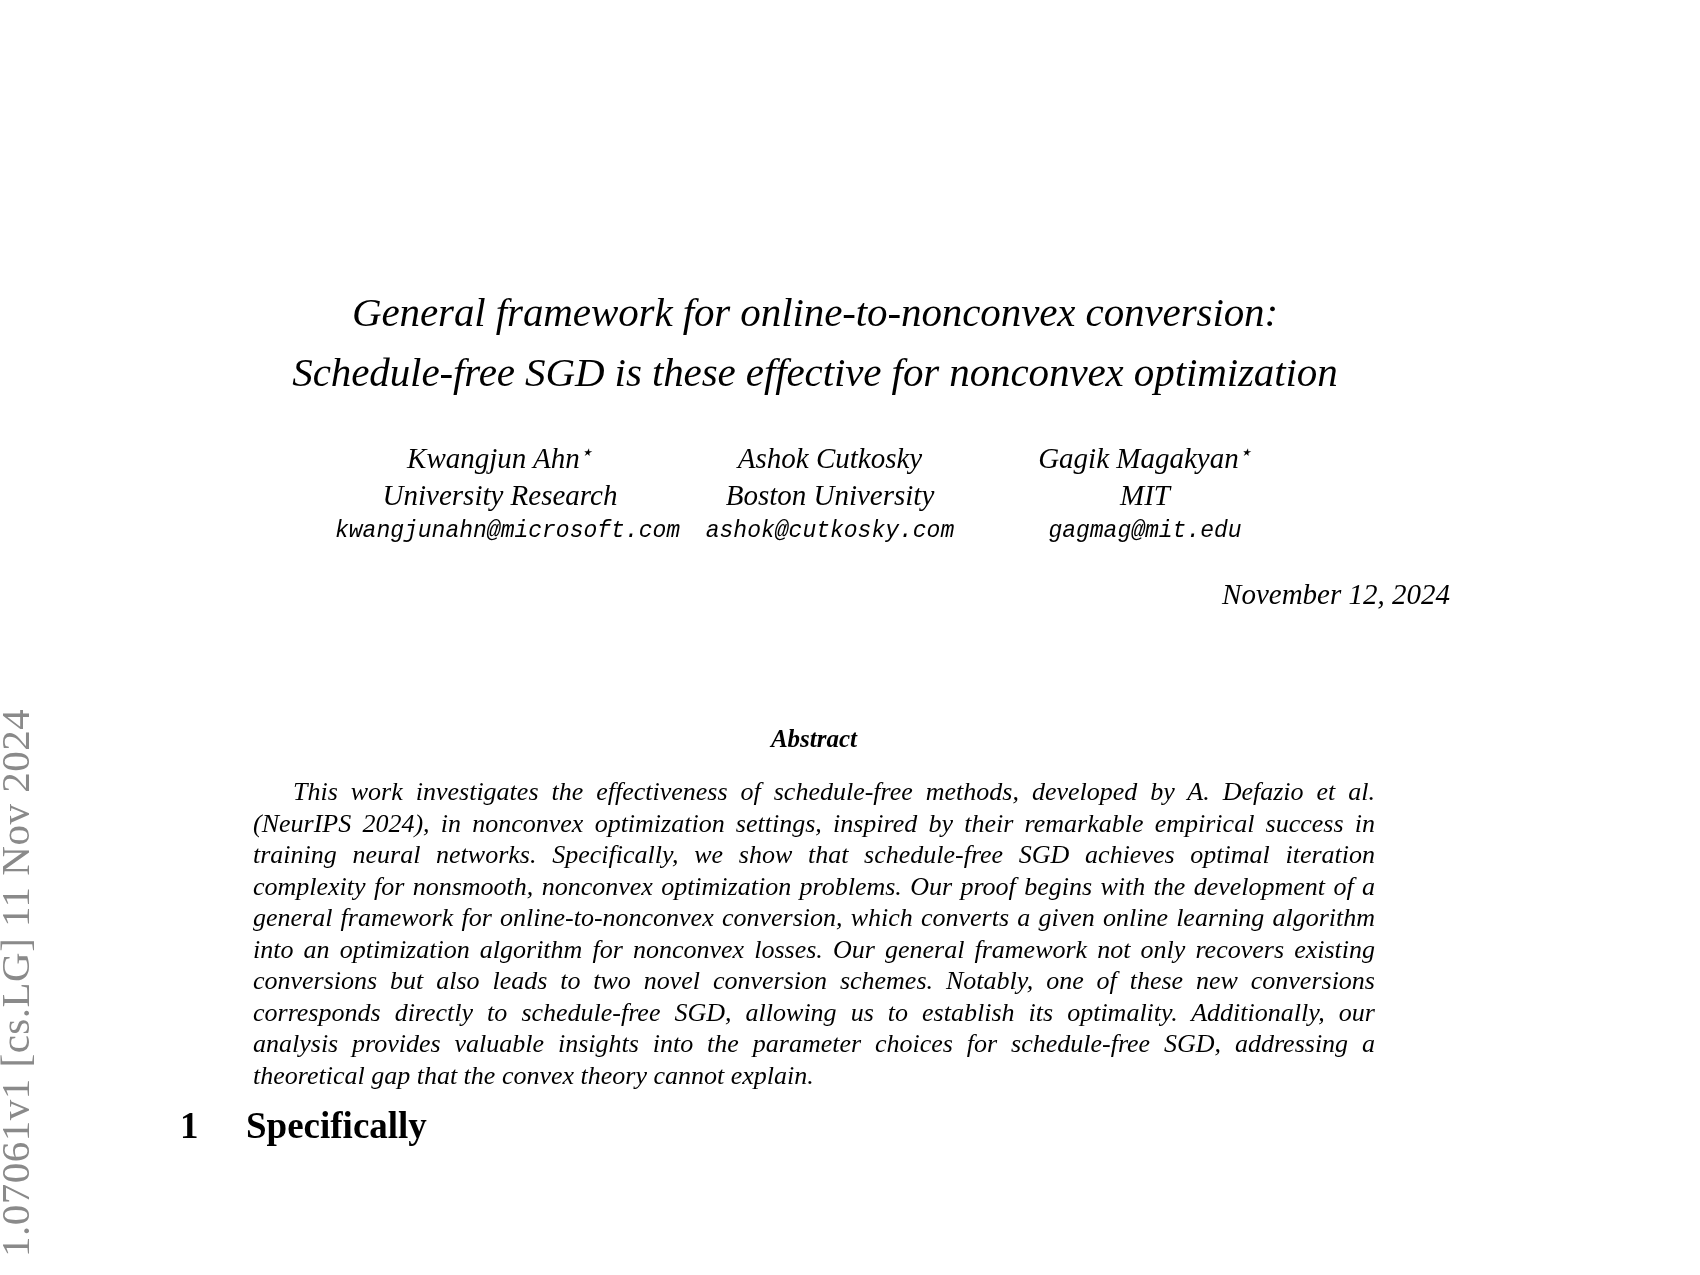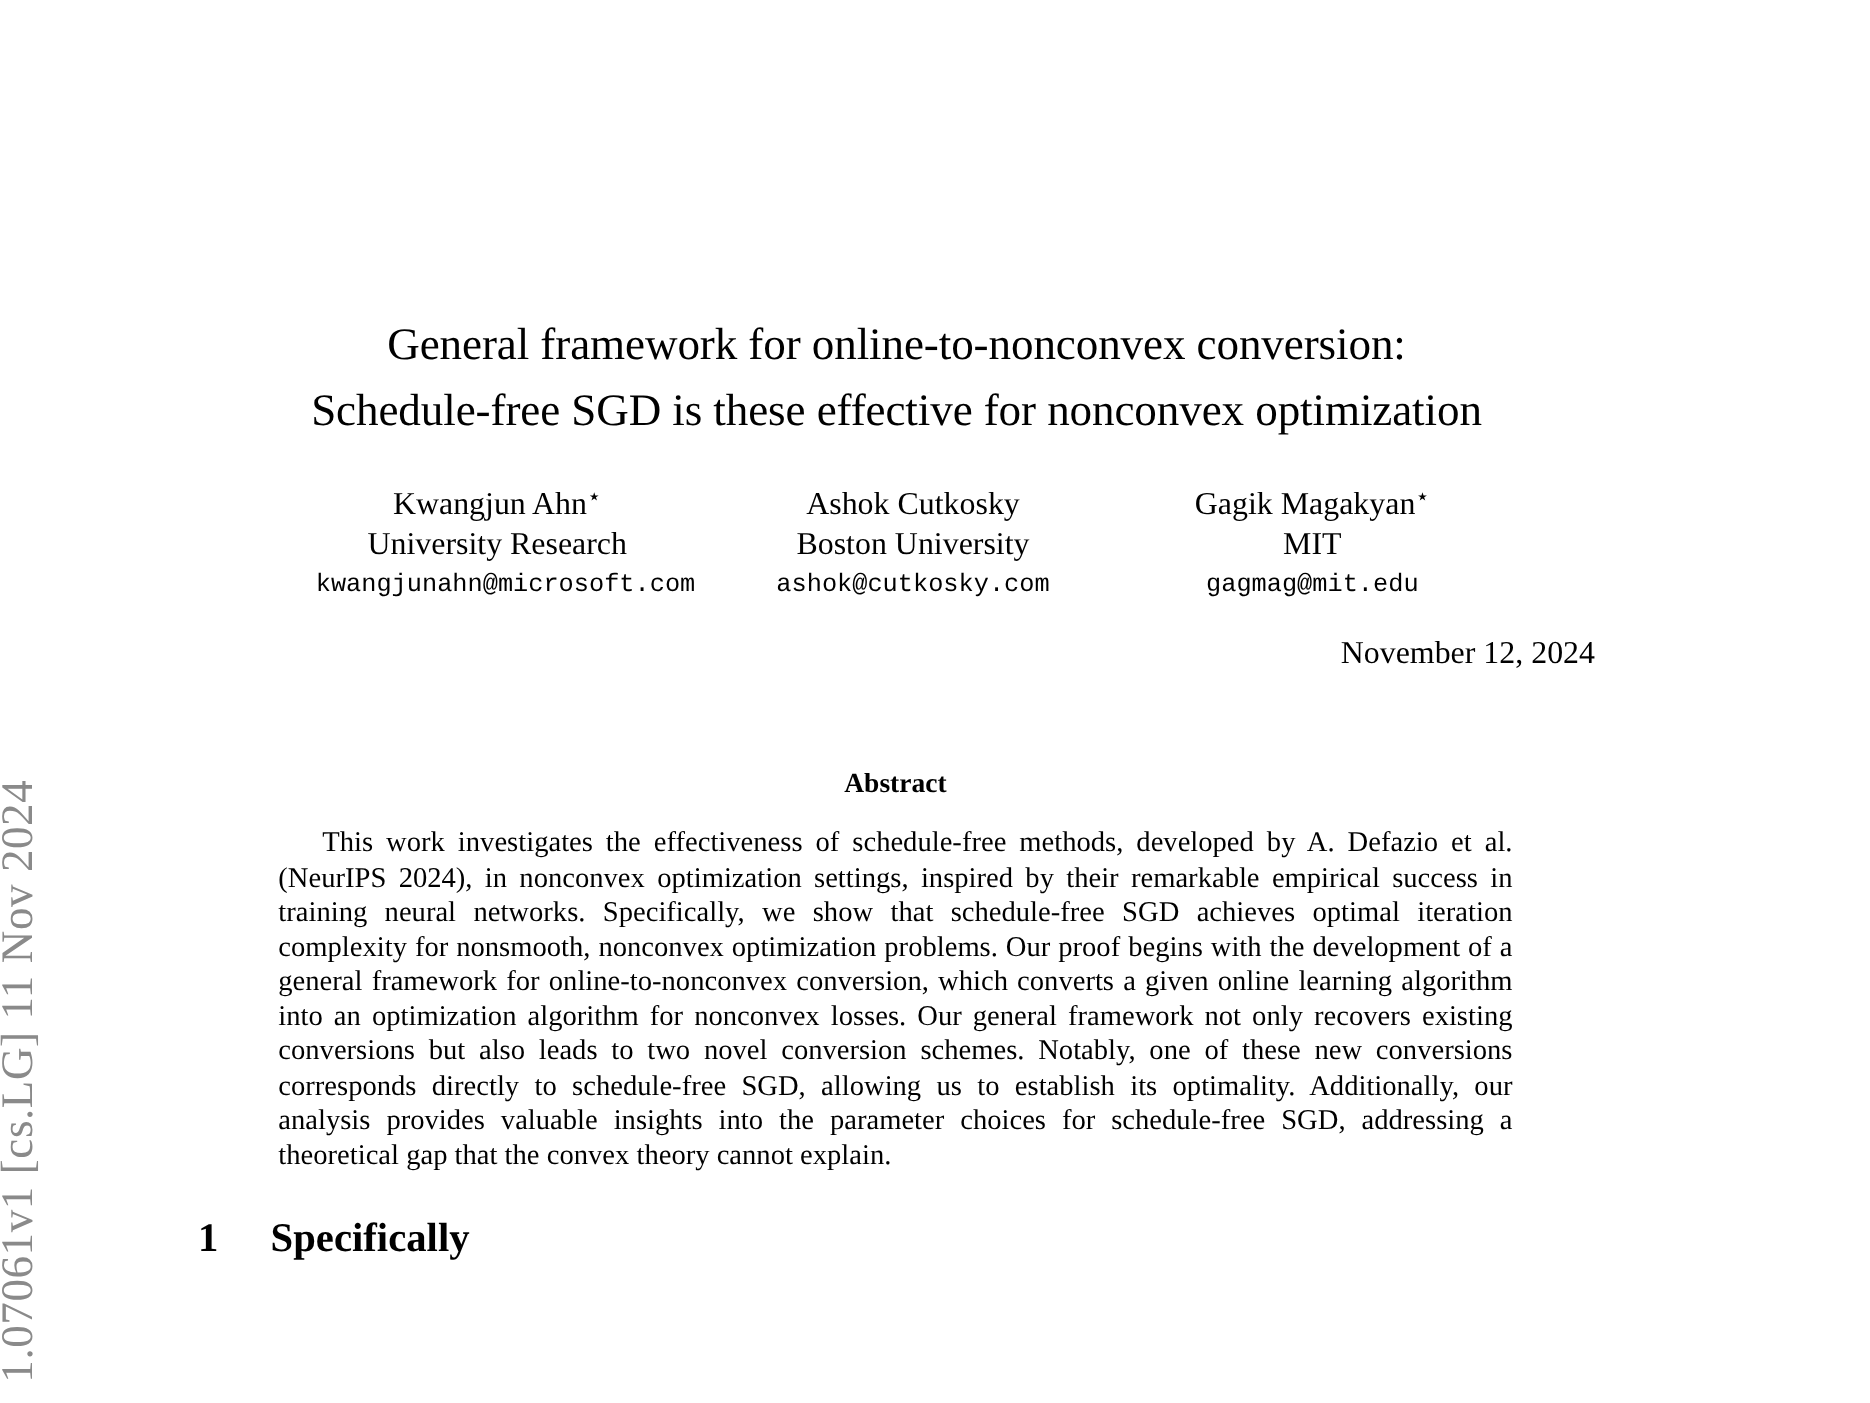--- a/index.html
+++ b/index.html
@@ -47,40 +47,40 @@
     top: 0;
     width: 1700px;
     height: 1275px;
   }
 
   #content-column {
     position: absolute;
     left: 180px;
     top: 0;
     width: 1270px;
+    font-style: italic;
   }
 
   
   #title-block {
     margin-top: 282px;
     text-align: center;
   }
   .title-line {
     font-size: 41px;
     line-height: 60px;
     letter-spacing: -0.1px;
   }
 
   
   #authors-block {
     margin-top: 38px;
     display: flex;
     justify-content: center;
     align-items: flex-start;
-    gap: 48px;
   }
   .author-col {
     text-align: center;
   }
   .author-col.c0 { width: 330px; }
   .author-col.c1 { width: 300px; }
   .author-col.c2 { width: 330px; }
 
   .author-name {
     font-size: 29px;
@@ -107,21 +107,21 @@
   
   #date-block {
     margin-top: 28px;
     text-align: right;
     font-size: 29px;
     line-height: 36px;
   }
 
   
   #abstract-block {
-    margin-top: 86px;
+    margin-top: 112px;
     padding: 0 75px 0 73px;
   }
   #abstract-heading {
     text-align: center;
     font-weight: bold;
     font-size: 25px;
     line-height: 30px;
     margin-bottom: 22px;
   }
   #abstract-body {

